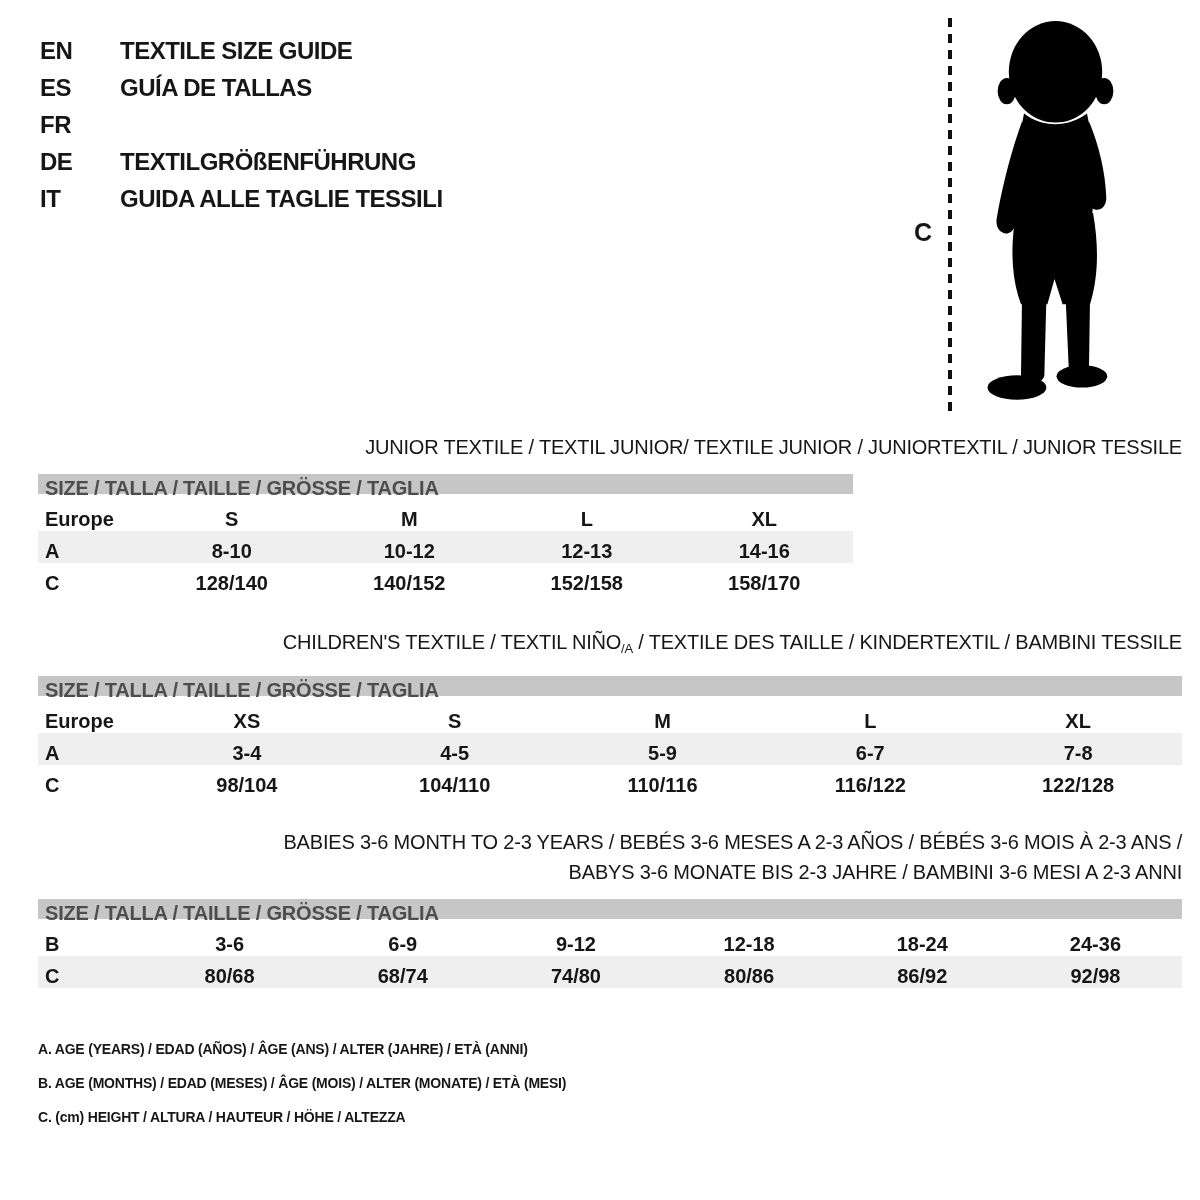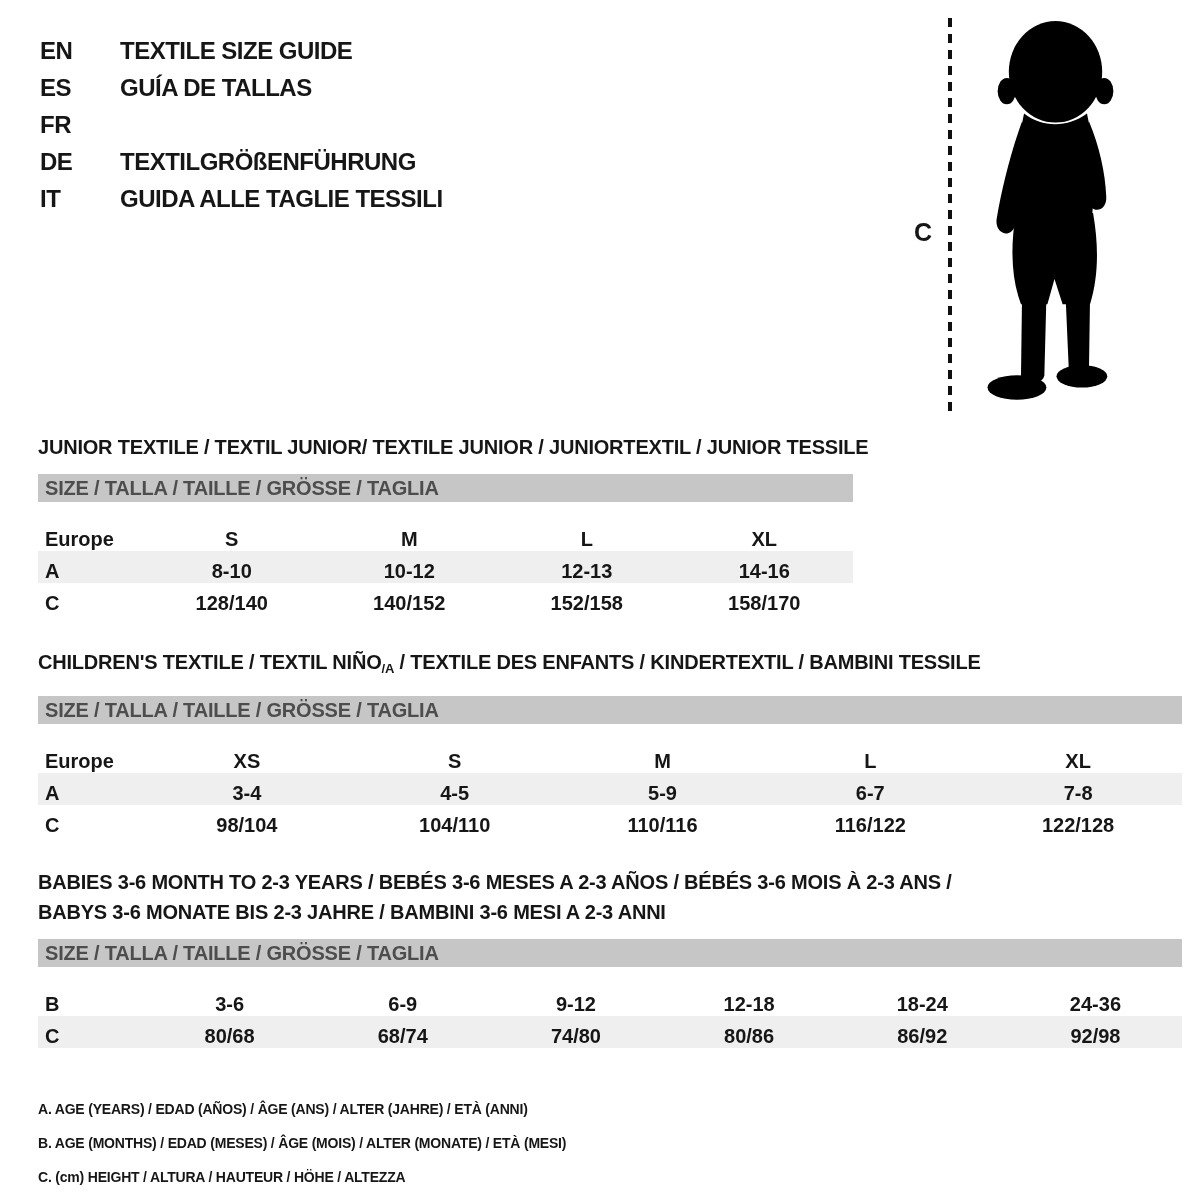--- a/index.html
+++ b/index.html
@@ -28,28 +28,28 @@
   .lang-code{width:80px;}
   
   .figure-block{position:absolute;top:12px;left:900px;width:280px;height:412px;}
   .c-label{position:absolute;left:14px;top:206px;font-size:25px;font-weight:bold;}
   .dash-line{position:absolute;left:48px;top:6px;width:4px;height:398px;
     background:repeating-linear-gradient(to bottom,#101010 0 9px,transparent 9px 16px);}
   .silhouette-wrap{position:absolute;left:66px;top:2px;width:178px;height:406px;}
   .silhouette-wrap svg{width:100%;height:100%;}
   
   .content{position:absolute;top:432px;left:38px;width:1144px;}
-  .section-title{font-size:20px;font-weight:bold;letter-spacing:-0.2px;line-height:30px;}
+  .section-title{font-size:20px;font-weight:normal;letter-spacing:-0.2px;line-height:30px;text-align:right;}
   .section-title .sub{font-size:13px;vertical-align:-4px;}
   .sizegrid{margin-top:12px;}
   .sizegrid.narrow{width:815px;}
   .sizegrid.full{width:1144px;}
-  .size-bar{height:28px;line-height:28px;background:var(--size-bar-bg);
+  .size-bar{height:20px;line-height:28px;background:var(--size-bar-bg);
     color:var(--size-bar-text);font-size:20px;font-weight:bold;
-    padding-left:7px;letter-spacing:-0.2px;margin-bottom:17px;}
+    padding-left:7px;letter-spacing:-0.2px;margin-bottom:5px;}
   .t-row{display:flex;height:32px;align-items:flex-end;font-size:20px;font-weight:bold;}
   .t-row.striped{background:var(--stripe-bg);}
   .t-label{width:105px;padding-left:7px;flex:none;}
   .t-val{flex:1;text-align:center;}
   .sec-junior{margin-top:0;}
   .sec-children{margin-top:32px;}
   .sec-babies{margin-top:30px;}
   
   .legend{margin-top:44px;}
   .legend-line{font-size:14px;font-weight:bold;line-height:34px;letter-spacing:-0.2px;}
@@ -138,21 +138,21 @@
             <div class="t-row">
               <div class="t-label">C</div>
               <div class="t-val">128/140</div>
               <div class="t-val">140/152</div>
               <div class="t-val">152/158</div>
               <div class="t-val">158/170</div>
             </div>
           </div>
         </div>
         <div class="sec-children">
-          <div class="section-title"><span>CHILDREN'S TEXTILE / TEXTIL NIÑO</span><span class="sub">/A</span><span> / TEXTILE DES ENFANTS / KINDERTEXTIL / BAMBINI TESSILE</span></div>
+          <div class="section-title"><span>CHILDREN'S TEXTILE / TEXTIL NIÑO</span><span class="sub">/A</span><span> / TEXTILE DES TAILLE / KINDERTEXTIL / BAMBINI TESSILE</span></div>
           <div class="sizegrid full">
             <div class="size-bar">SIZE / TALLA / TAILLE / GRÖSSE / TAGLIA</div>
             <div class="t-row">
               <div class="t-label">Europe</div>
               <div class="t-val">XS</div>
               <div class="t-val">S</div>
               <div class="t-val">M</div>
               <div class="t-val">L</div>
               <div class="t-val">XL</div>
             </div>

